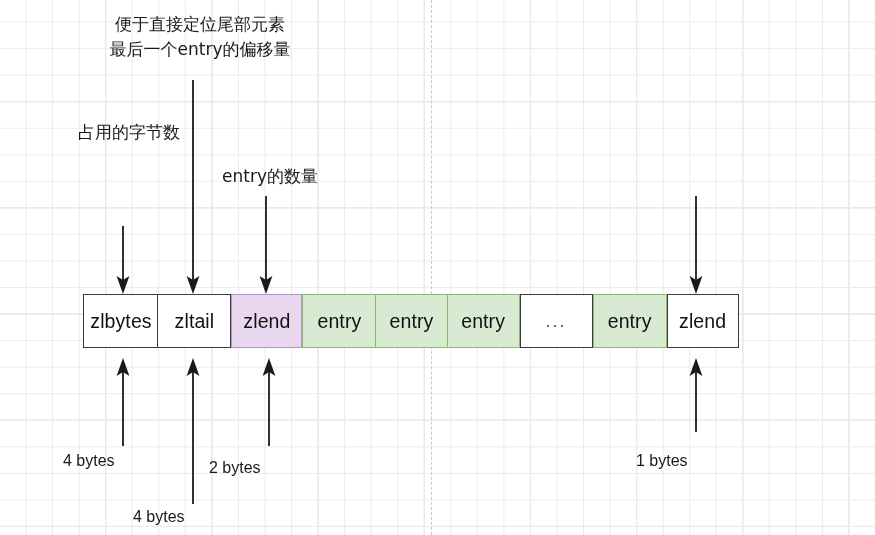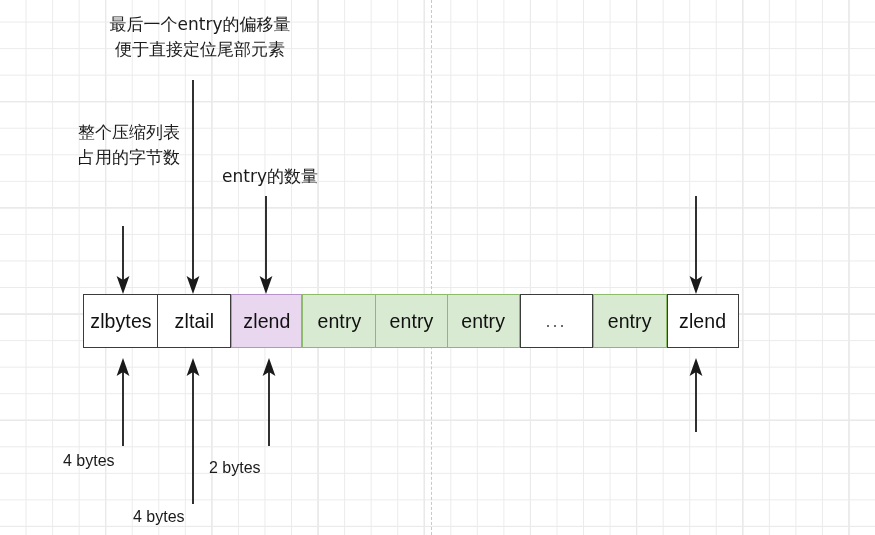--- a/index.html
+++ b/index.html
@@ -118,26 +118,25 @@
   }
 </style>
 </head>
 <body>
 
 <div id="canvas">
 
   <div class="page-guide" style="left:431px;"></div>
 
   <div class="annot cjk" style="left:95px; top:12px; width:210px;">
+    <span class="ln">便于直接定位尾部元素</span>
     <span class="ln">最后一个entry的偏移量</span>
-    <span class="ln">便于直接定位尾部元素</span>
   </div>
 
   <div class="annot cjk" style="left:62px; top:120px; width:134px;">
-    <span class="ln">整个压缩列表</span>
     <span class="ln">占用的字节数</span>
   </div>
 
   <div class="annot cjk" style="left:205px; top:164px; width:130px;">
     <span class="ln">entry的数量</span>
   </div>
 
 
   <div class="arrow" style="left:113px; top:226px;">
     <svg width="20" height="70" viewBox="0 0 20 70">
@@ -206,14 +205,15 @@
       <polygon points="10,0 3.6,18 10,14 16.4,18" fill="#1a1a1a"></polygon>
     </svg>
   </div>
 
   <div class="bytes-label" style="left:63px; top:452px; width:120px;">4 bytes</div>
 
   <div class="bytes-label" style="left:133px; top:508px; width:120px;">4 bytes</div>
 
   <div class="bytes-label" style="left:209px; top:452px; width:120px;margin-top:7px;">2 bytes</div>
 
+  <div class="bytes-label" style="left:636px; top:452px; width:120px;">1 bytes</div>
 
 </div>
 
 </body></html>

